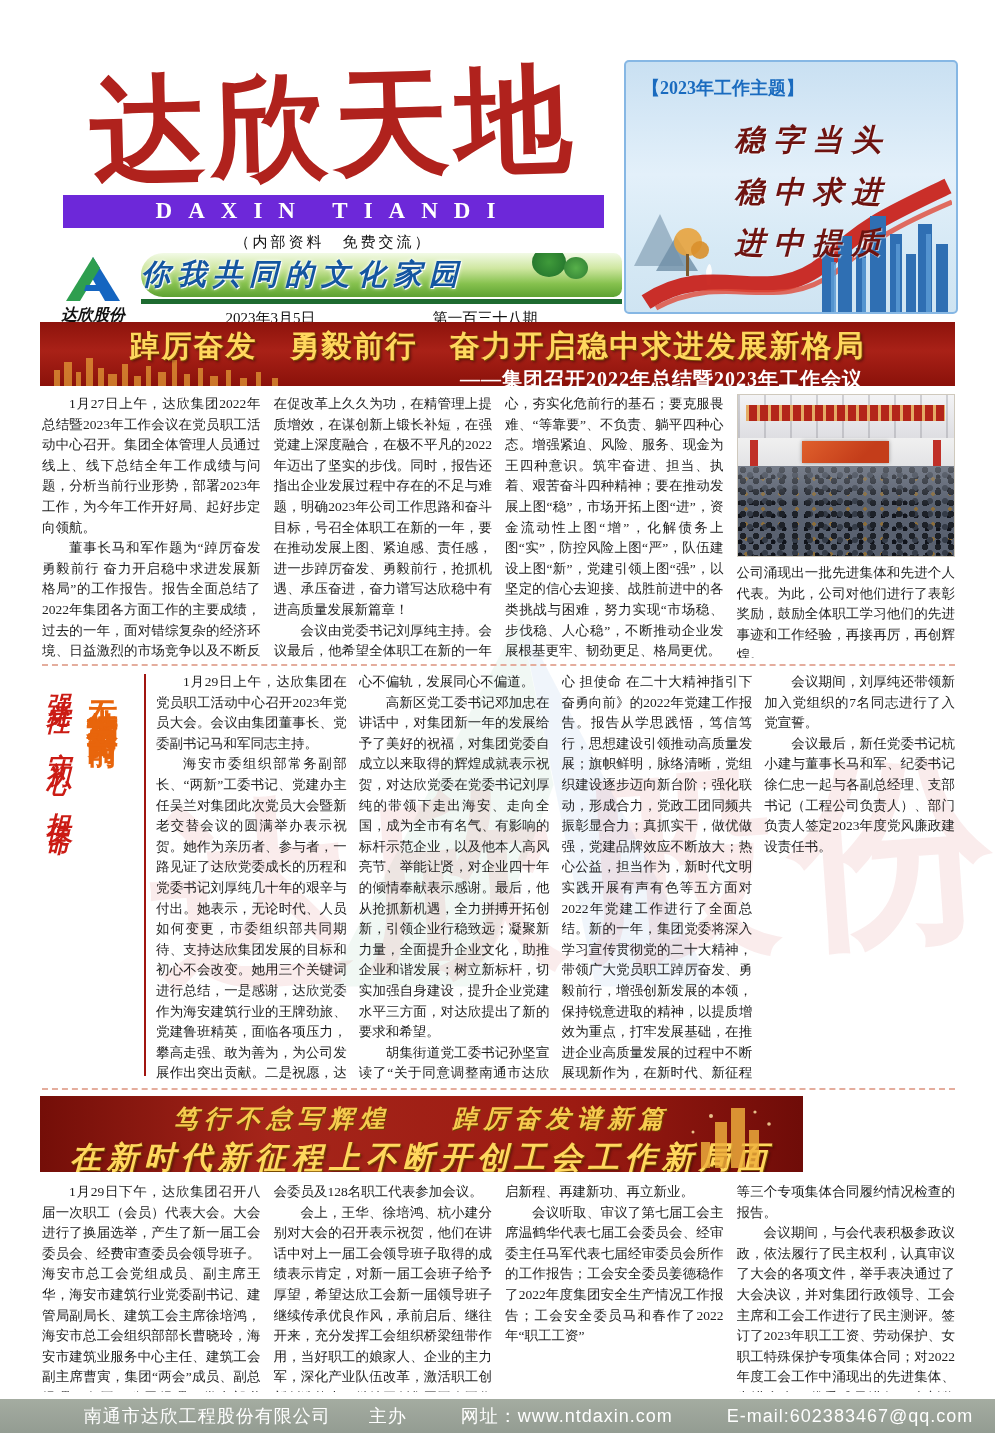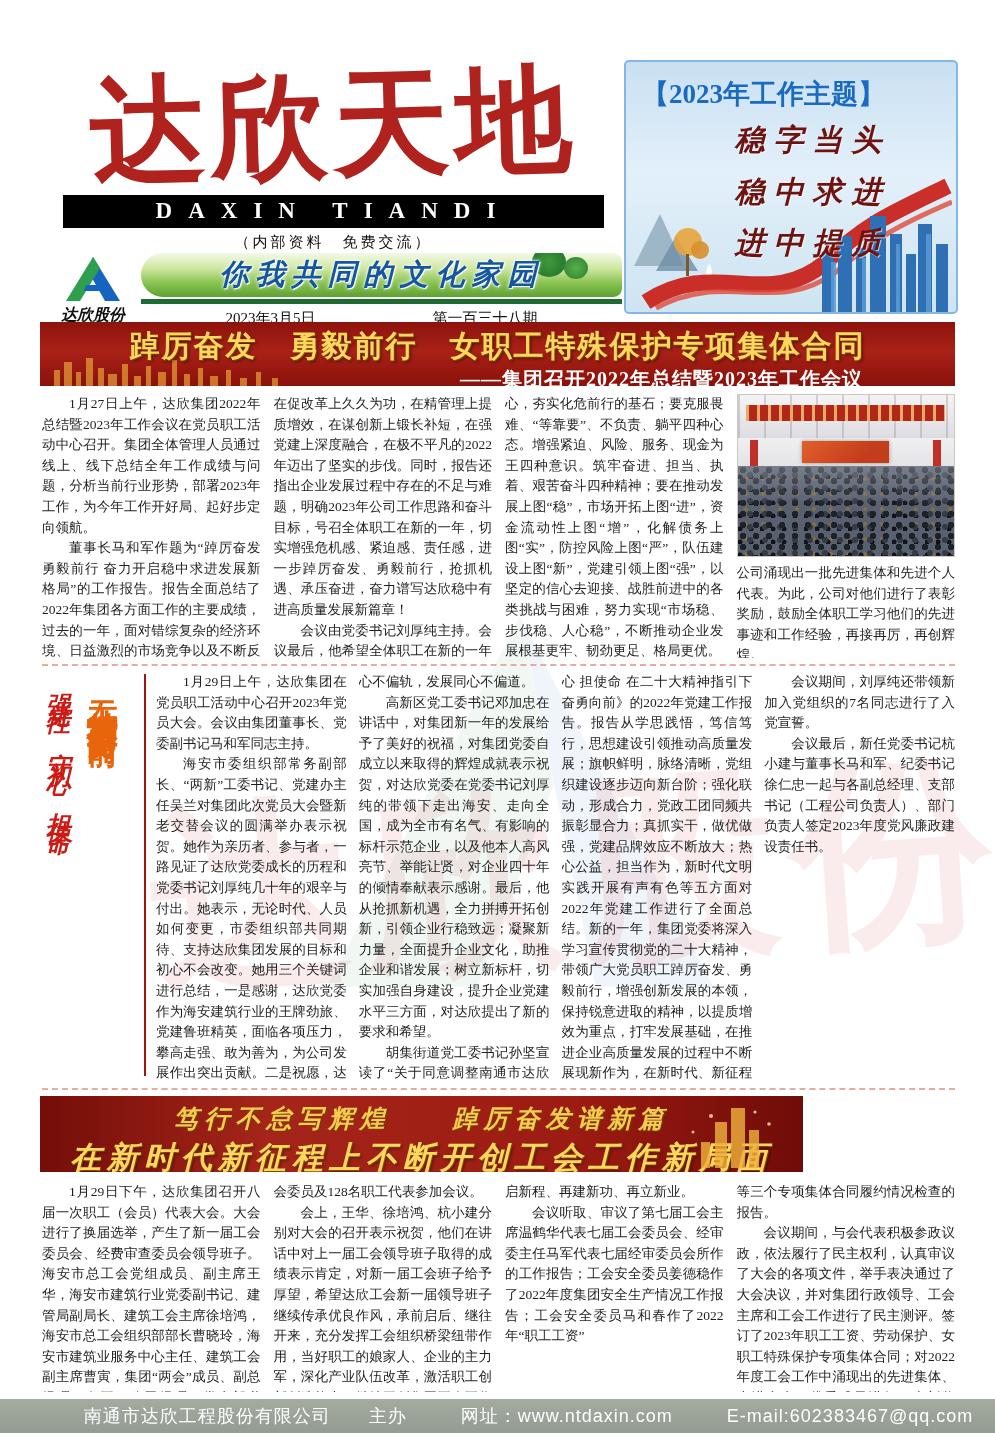--- a/index.html
+++ b/index.html
@@ -7,45 +7,45 @@
         font-family:"Liberation Serif",serif;outline:1px solid #d8d8d8;}
   
   .wm-tri{position:absolute;left:310px;top:600px;z-index:0;opacity:.06;}
   .wm-cal{position:absolute;left:150px;top:740px;z-index:0;font-size:200px;font-weight:bold;
           color:rgba(197,48,40,.09);letter-spacing:14px;white-space:nowrap;transform:rotate(-4deg);
           font-family:"DejaVu Serif",serif;}
   
   .masthead{position:absolute;left:45px;top:56px;width:577px;height:254px;z-index:1;}
   .mast-title{font-size:116px;line-height:1.18;font-weight:bold;color:#b0221d;text-align:center;
               letter-spacing:6px;font-family:"DejaVu Serif",serif;transform:rotate(-1.5deg);}
-  .mast-en{margin:2px 18px 0 18px;background:#000000;color:#fff;text-align:center;
+  .mast-en{margin:2px 18px 0 18px;background:#6d28d9;color:#fff;text-align:center;
            font-family:"Liberation Serif",serif;font-weight:bold;letter-spacing:16px;
            font-size:23px;padding:3px 0 4px 0;}
   .mast-note{text-align:center;font-size:15px;letter-spacing:3px;color:#111;margin-top:5px;}
   .mast-bottom{display:flex;margin-top:1px;}
   .logo-block{width:96px;text-align:center;padding-top:2px;}
   .logo-text{font-size:16px;font-weight:bold;font-style:italic;color:#111;margin-top:-2px;
              font-family:"DejaVu Serif",serif;}
   .slogan-area{flex:1;}
   .slogan-banner{position:relative;height:44px;border-radius:26px 10px 10px 26px;overflow:hidden;
      background:linear-gradient(180deg,#f2fae6 0%,#cfe7a1 35%,#86c14e 70%,#5da232 100%);
-     display:flex;align-items:center;justify-content:center;}
+     display:flex;align-items:center;justify-content:flex-start;}
   .slogan-text{color:#1456a0;font-size:29px;font-weight:bold;letter-spacing:7px;
      font-family:"DejaVu Serif",serif;font-style:italic;
      text-shadow:0 0 2px #fff,0 0 4px #fff,1px 1px 0 #fff;z-index:2;}
   .tree{position:absolute;border-radius:50%;z-index:1;}
   .tree1{width:34px;height:30px;right:56px;top:-6px;background:radial-gradient(circle,#3f9a3a,#1f6e2a);}
   .tree2{width:24px;height:22px;right:34px;top:4px;background:radial-gradient(circle,#57b04a,#2e7d32);}
   .green-rule{height:5px;background:#1d6b30;margin-top:2px;}
   .date-row{display:flex;justify-content:center;gap:117px;font-size:15px;color:#111;padding-top:5px;}
   
   .theme-box{position:absolute;left:624px;top:60px;width:330px;height:250px;z-index:1;
      border:2px solid #86b7e4;border-radius:5px;overflow:hidden;
      background:linear-gradient(180deg,#c9e0f2 0%,#e3f0fa 45%,#d6e9f5 75%,#cfe4f2 100%);}
-  .theme-label{position:absolute;left:16px;top:14px;color:#1a6bbf;font-size:27px;font-weight:bold;}
+  .theme-label{position:absolute;left:16px;top:14px;color:#1a6bbf;font-size:18px;font-weight:bold;}
   .theme-lines{position:absolute;left:0;right:0;top:52px;text-align:center;padding-left:43px;}
   .theme-line{font-size:30px;font-weight:bold;color:#6e1310;letter-spacing:9px;line-height:1.72;
      font-family:"DejaVu Serif",serif;font-style:italic;text-shadow:1px 1px 0 rgba(255,255,255,.6);}
   .theme-art{position:absolute;left:0;bottom:0;}
   
   .banner1{position:absolute;left:40px;top:322px;width:915px;height:64px;z-index:1;overflow:hidden;
      background:linear-gradient(180deg,#8d130c 0%,#a92117 45%,#8a110a 100%);}
   .banner1-title{position:relative;text-align:center;margin-top:4px;font-size:30px;font-weight:bold;
      color:#ffd75e;letter-spacing:2px;font-family:"DejaVu Serif",serif;
      text-shadow:1px 1px 0 #7a4a00,2px 2px 3px rgba(0,0,0,.45);}
@@ -199,31 +199,31 @@
         <rect x="122" y="8" width="5" height="26"></rect>
           <rect x="134" y="22" width="6" height="12"></rect>
         <rect x="148" y="16" width="5" height="18"></rect>
           <rect x="160" y="24" width="8" height="10"></rect>
         <rect x="176" y="18" width="5" height="16"></rect>
           <rect x="190" y="26" width="7" height="8"></rect>
         <rect x="206" y="20" width="5" height="14"></rect>
           <rect x="222" y="26" width="6" height="8"></rect>
       </g>
     </svg>
-    <div class="banner1-title">踔厉奋发　勇毅前行　女职工特殊保护专项集体合同</div>
+    <div class="banner1-title">踔厉奋发　勇毅前行　奋力开启稳中求进发展新格局</div>
     <div class="banner1-sub">——集团召开2022年总结暨2023年工作会议</div>
   </div>
 
   <div class="cols a1">
     <div class="col">
       <p class="para">1月27日上午，达欣集团2022年总结暨2023年工作会议在党员职工活动中心召开。集团全体管理人员通过线上、线下总结全年工作成绩与问题，分析当前行业形势，部署2023年工作，为今年工作开好局、起好步定向领航。</p>
       <p class="para">董事长马和军作题为“踔厉奋发 勇毅前行 奋力开启稳中求进发展新格局”的工作报告。报告全面总结了2022年集团各方面工作的主要成绩，过去的一年，面对错综复杂的经济环境、日益激烈的市场竞争以及不断反复的疫情影响，公司上下面对挑战不畏艰难，面对考验昂首前行，在稳发展上锐意进取，在控风险上严防死守，</p>
     </div>
     <div class="col">
-      <p class="para cont">在促改革上久久为功，在精管理上提质增效，在谋创新上锻长补短，在强党建上深度融合，在极不平凡的2022年迈出了坚实的步伐。同时，报告还指出企业发展过程中存在的不足与难题，明确2023年公司工作思路和奋斗目标，号召全体职工在新的一年，切实增强危机感、紧迫感、责任感，进一步踔厉奋发、勇毅前行，抢抓机遇、承压奋进，奋力谱写达欣稳中有进高质量发展新篇章！</p>
+      <p class="para cont">在促改革上久久为功，在精管理上提质增效，在谋创新上锻长补短，在强党建上深度融合，在极不平凡的2022年迈出了坚实的步伐。同时，报告还指出企业发展过程中存在的不足与难题，明确2023年公司工作思路和奋斗目标，号召全体职工在新的一年，要在推动发展上图、紧迫感、责任感，进一步踔厉奋发、勇毅前行，抢抓机遇、承压奋进，奋力谱写达欣稳中有进高质量发展新篇章！</p>
       <p class="para">会议由党委书记刘厚纯主持。会议最后，他希望全体职工在新的一年要稳住方向，坚定化危前行的信心；要稳住发展，增强化危前行的底气；要稳住人</p>
     </div>
     <div class="col">
       <p class="para cont">心，夯实化危前行的基石；要克服畏难、“等靠要”、不负责、躺平四种心态。增强紧迫、风险、服务、现金为王四种意识。筑牢奋进、担当、执着、艰苦奋斗四种精神；要在推动发展上图“稳”，市场开拓上图“进”，资金流动性上图“增”，化解债务上图“实”，防控风险上图“严”，队伍建设上图“新”，党建引领上图“强”，以坚定的信心去迎接、战胜前进中的各类挑战与困难，努力实现“市场稳、步伐稳、人心稳”，不断推动企业发展根基更牢、韧劲更足、格局更优。</p>
 
     </div>
     <div class="col">
       <div class="photo">
         <div class="ph-ceiling"></div>
         <div class="ph-banner"></div>

